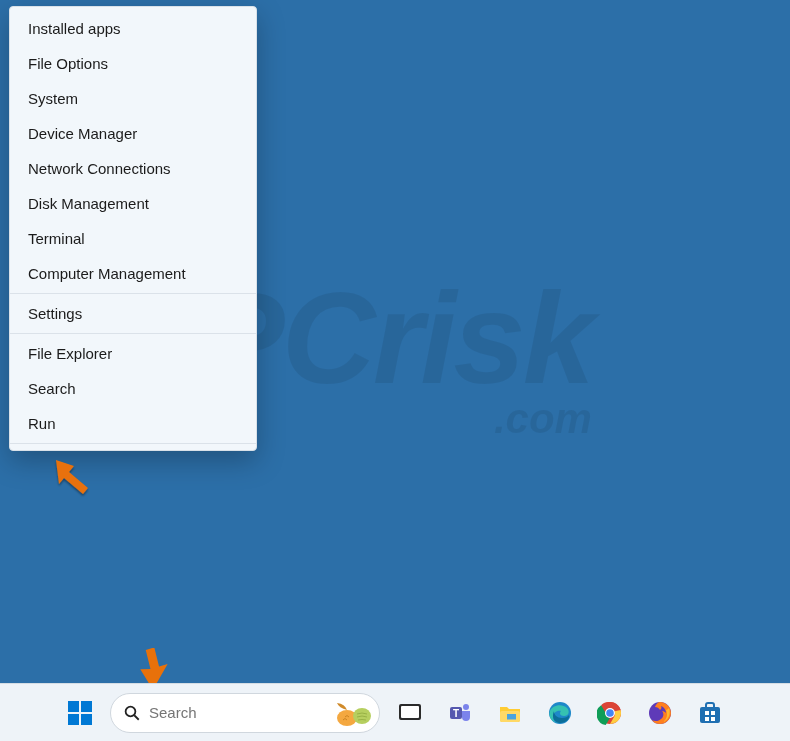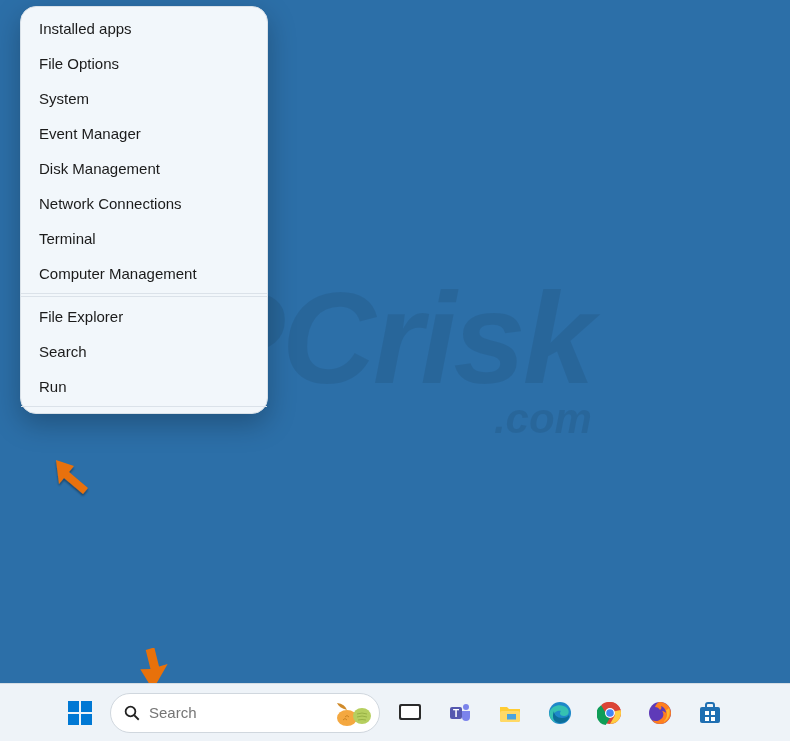--- a/index.html
+++ b/index.html
@@ -25,24 +25,23 @@
     display:block; font-size:42px; text-align:right; letter-spacing:0; margin-top:-18px;
   }
   
   .context-menu {
     position: absolute;
     top: 6px;
     left: 9px;
     width: 248px;
     background: #f2f7fb;
     border: 1px solid #d9e1e8;
-    border-radius: 16px;
+    border-radius: 4px;
     box-shadow: 0 10px 28px rgba(0,0,0,0.25);
     padding: 4px 0;
-    margin-left: 11px;
   }
   .menu-item {
     padding: 9px 18px;
     font-size: 15px;
     color: #1b1b1b;
     cursor: default;
     position: relative;
     display: flex;
     align-items: center;
     justify-content: space-between;
@@ -114,35 +113,38 @@
     <div class="menu-item">
       <span>Installed apps</span>
     </div>
     <div class="menu-item">
       <span>File Options</span>
     </div>
     <div class="menu-item">
       <span>System</span>
     </div>
     <div class="menu-item">
-      <span>Event Manager</span>
+      <span>Device Manager</span>
+    </div>
+    <div class="menu-item">
+      <span>Network Connections</span>
     </div>
     <div class="menu-item">
       <span>Disk Management</span>
     </div>
     <div class="menu-item">
-      <span>Network Connections</span>
-    </div>
-    <div class="menu-item">
       <span>Terminal</span>
     </div>
     <div class="menu-item">
       <span>Computer Management</span>
     </div>
     <div class="menu-sep"></div>
+    <div class="menu-item">
+      <span>Settings</span>
+    </div>
     <div class="menu-sep"></div>
     <div class="menu-item">
       <span>File Explorer</span>
     </div>
     <div class="menu-item">
       <span>Search</span>
     </div>
     <div class="menu-item">
       <span>Run</span>
     </div>

